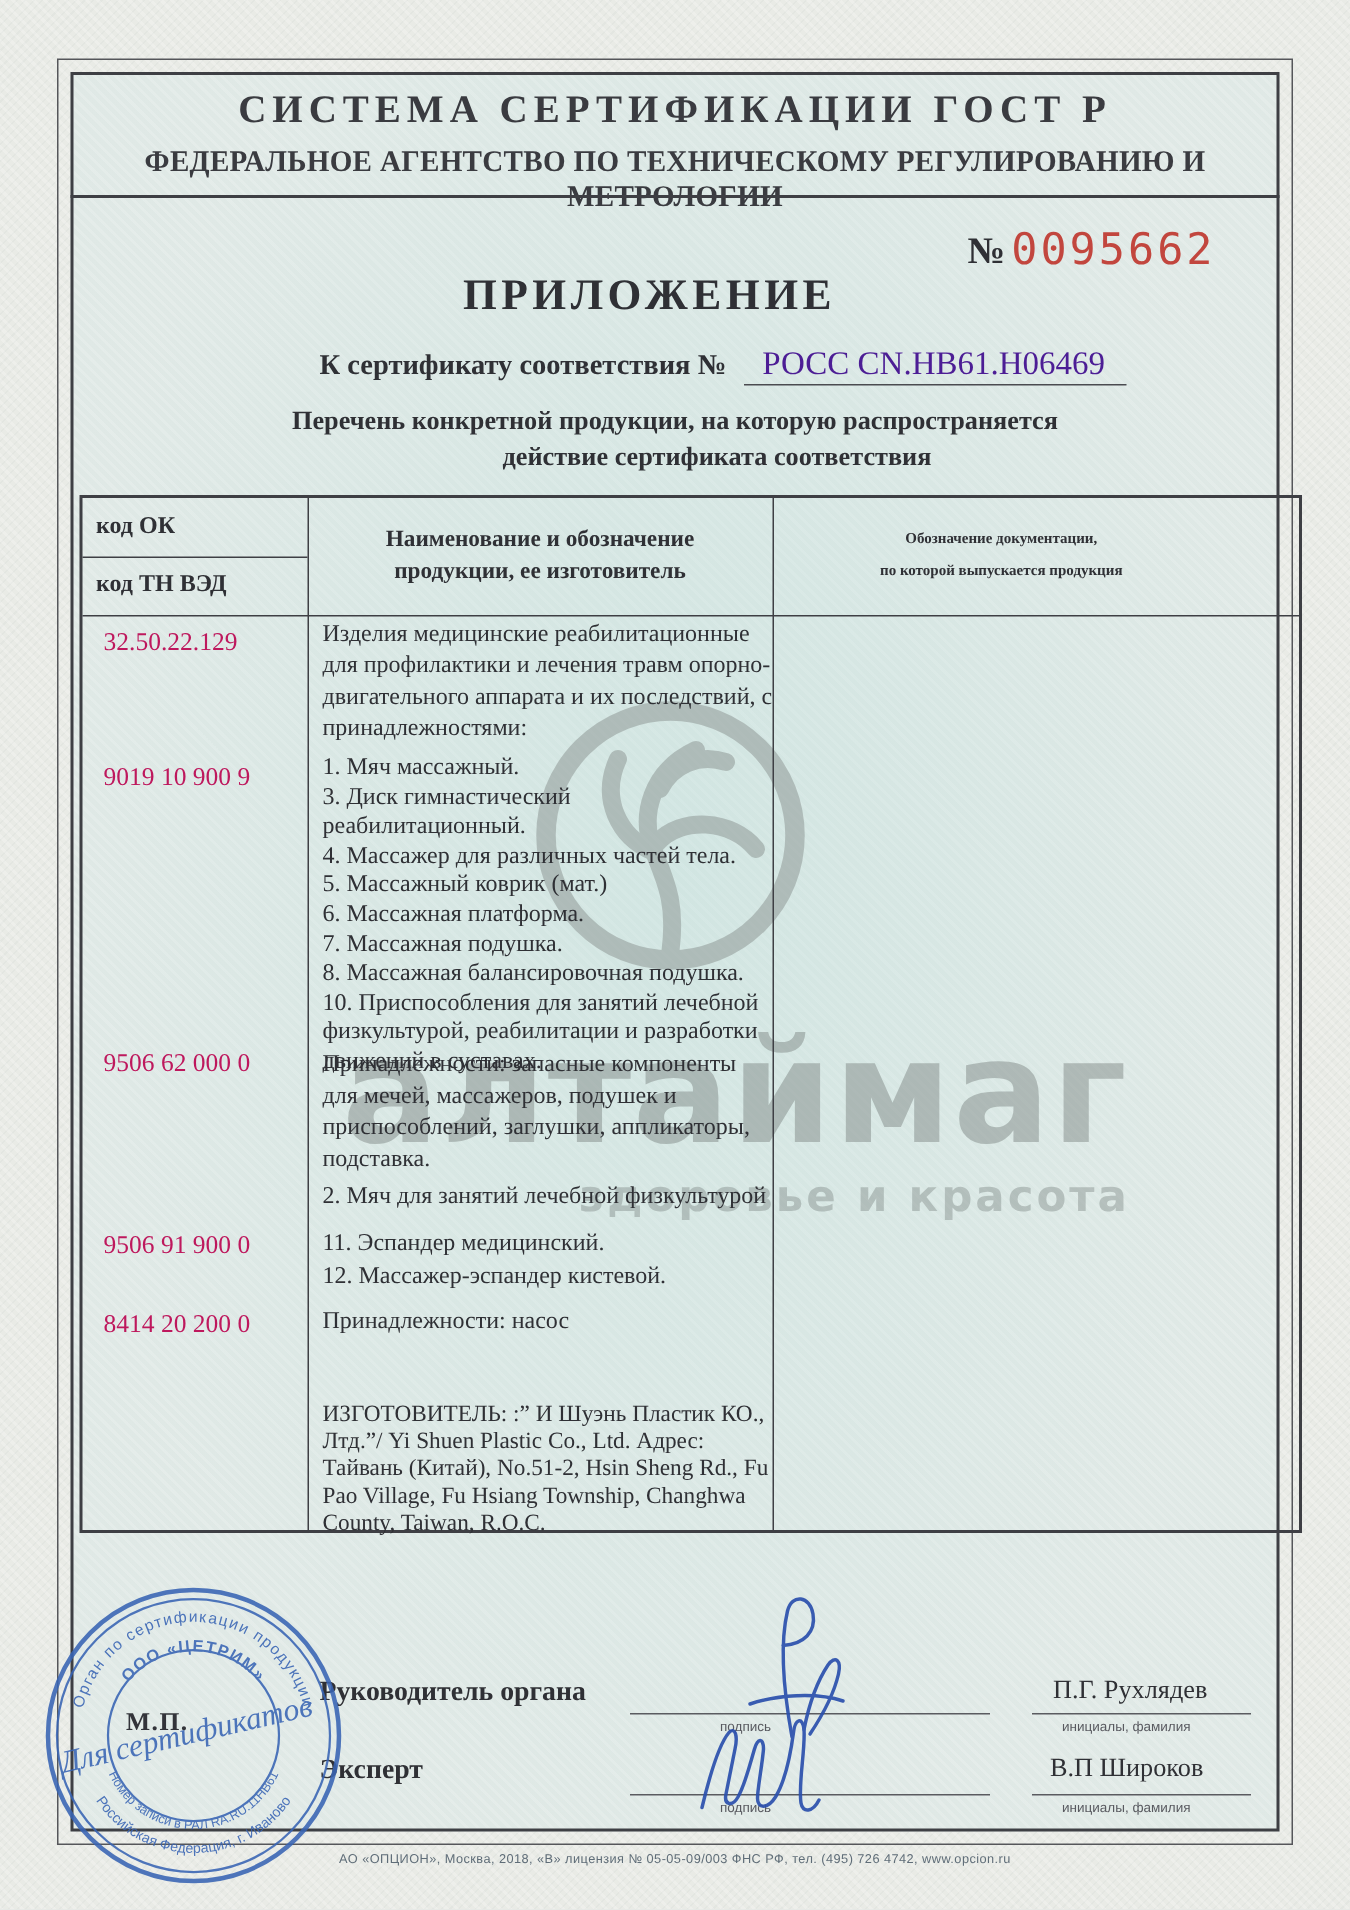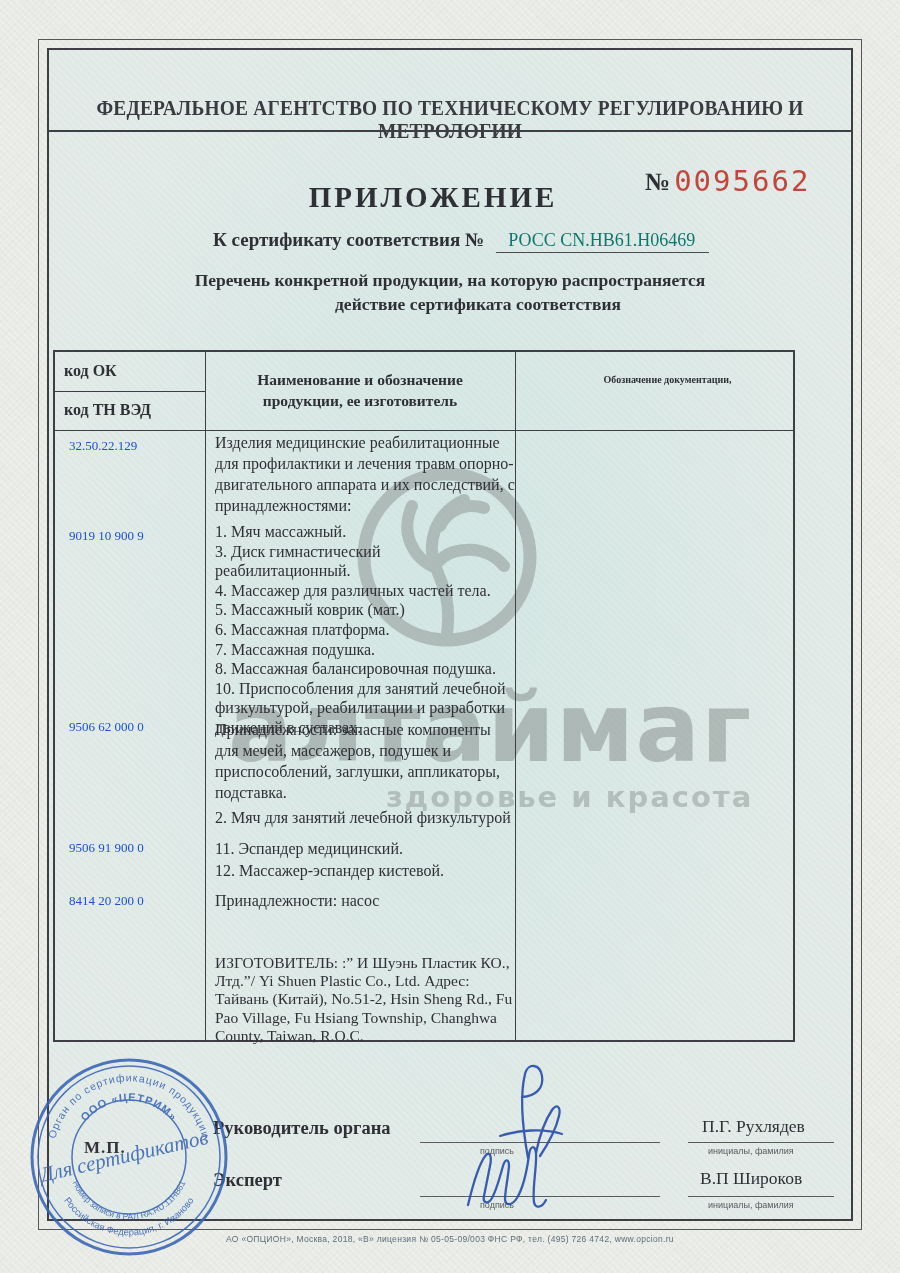--- a/index.html
+++ b/index.html
@@ -26,49 +26,49 @@
   
   .hdr1 { position:absolute; left:60px; top:58px; width:780px; text-align:center;
     font-size:26px; font-weight:bold; letter-spacing:4px; color:#3a3b40; z-index:2; }
   .hdr2 { position:absolute; left:52px; top:97px; width:796px; text-align:center;
     font-size:20px; font-weight:bold; letter-spacing:0.2px; color:#3a3b40; z-index:2;
     transform:scaleX(.97); }
   .hdr-divider { position:absolute; left:47px; top:130px; width:806px; height:0;
     border-top:2px solid #3e3f44; z-index:2; }
 
   
-  .formnum { position:absolute; left:645px; top:164px; z-index:2; white-space:nowrap; }
+  .formnum { position:absolute; left:645px; top:149px; z-index:2; white-space:nowrap; }
   .formnum .no { font-size:25px; font-weight:bold; color:#2f3035; }
   .formnum .val { font-family:"DejaVu Sans Mono",monospace; font-size:29px;
     letter-spacing:2px; color:#c2463e; vertical-align:-1px; }
   .doc-title { position:absolute; left:0; top:181px; width:866px; text-align:center;
     font-size:29px; font-weight:bold; letter-spacing:3px; color:#2f3035; z-index:2; }
   .certline { position:absolute; left:213px; top:229px; z-index:2; white-space:nowrap; }
   .certline .lbl { font-size:19px; font-weight:bold; color:#2f3035; }
-  .certline .val { display:inline-block; font-size:18px; color:#0f766e;
+  .certline .val { display:inline-block; font-size:22px; color:#4c1d95;
     border-bottom:1.5px solid #4a4b50; padding:0 14px 1px 12px; margin-left:8px; min-width:205px; }
   .subt1 { position:absolute; left:0; top:270px; width:900px; text-align:center;
     font-size:17.5px; font-weight:bold; color:#2f3035; z-index:2; }
   .subt2 { position:absolute; left:0; top:294px; width:900px; text-align:center;
     font-size:17.5px; font-weight:bold; color:#2f3035; z-index:2;margin-left:28px; }
 
   
-  .tbl { position:absolute; left:53px; top:330px; width:742px; height:692px;
-    border:2px solid #3e3f44; z-index:2;margin-top:20px; }
+  .tbl { position:absolute; left:53px; top:330px; width:815px; height:692px;
+    border:2px solid #3e3f44; z-index:2; }
   .tbl .vline1 { position:absolute; left:150px; top:0; bottom:0; width:0; border-left:1.5px solid #3e3f44; }
   .tbl .vline2 { position:absolute; left:460px; top:0; bottom:0; width:0; border-left:1.5px solid #3e3f44; }
   .tbl .hline-header { position:absolute; left:0; top:78px; width:100%; height:0; border-top:1.5px solid #3e3f44; }
   .tbl .hline-ok { position:absolute; left:0; top:39px; width:150px; height:0; border-top:1.5px solid #3e3f44; }
   .cell-okl { position:absolute; left:9px; top:10px; font-size:16px; font-weight:600; color:#2f3035; }
   .cell-tnved { position:absolute; left:9px; top:49px; font-size:16px; font-weight:600; color:#2f3035; }
   .cell-h2 { position:absolute; left:150px; top:17px; width:310px; text-align:center;
     font-size:15.5px; font-weight:600; line-height:21px; color:#2f3035; }
   .cell-h3 { position:absolute; left:460px; top:17px; width:305px; text-align:center;
     font-size:10px; font-weight:600; line-height:21px; color:#2f3035; }
-  .code { position:absolute; left:14px; font-size:13px; color:#1d4ed8; white-space:nowrap; }
+  .code { position:absolute; left:14px; font-size:17px; color:#be185d; white-space:nowrap; }
   .c0 { top:86px; } .c1 { top:176px; } .c2 { top:367px; } .c3 { top:488px; } .c4 { top:541px; }
   .para { position:absolute; left:160px; width:300px; font-size:16px; line-height:20.5px; color:#2f3035; }
   .p-intro { top:80px; line-height:21px; }
   .p-list  { top:170px; line-height:19.6px; }
   .p-acc1  { top:367px; line-height:21px; }
   .p-ball2 { top:456px; }
   .p-list2 { top:486px; line-height:22px; }
   .p-acc2  { top:539px; }
   .p-manuf { top:602px; font-size:15.5px; line-height:18.2px; width:306px; }
 
@@ -117,20 +117,21 @@
       <circle cx="95" cy="95" r="83" stroke-width="13"></circle>
       <path d="M 95 172 C 99 140 92 126 84 106 C 74 82 82 52 112 38" stroke-width="12"></path>
       <path d="M 84 106 C 60 96 48 70 60 44" stroke-width="12"></path>
       <path d="M 86 100 C 102 82 136 84 152 104" stroke-width="12"></path>
       <path d="M 88 64 C 96 48 114 40 132 46" stroke-width="12"></path>
     </g>
   </svg>
   <div class="wm-brand">алтаймаг</div>
   <div class="wm-tag">здоровье и красота</div>
 
+  <div class="hdr1">СИСТЕМА СЕРТИФИКАЦИИ ГОСТ Р</div>
   <div class="hdr2">ФЕДЕРАЛЬНОЕ АГЕНТСТВО ПО ТЕХНИЧЕСКОМУ РЕГУЛИРОВАНИЮ И МЕТРОЛОГИИ</div>
   <div class="hdr-divider"></div>
 
   <div class="formnum">
     <span class="no">№</span>
     <span class="val">0095662</span>
   </div>
 
   <div class="doc-title">ПРИЛОЖЕНИЕ</div>
 
@@ -149,20 +150,21 @@
     <div class="hline-ok"></div>
 
     <div class="cell-okl">код ОК</div>
     <div class="cell-tnved">код ТН ВЭД</div>
     <div class="cell-h2">
       <div>Наименование и обозначение</div>
       <div>продукции, ее изготовитель</div>
     </div>
     <div class="cell-h3">
       <div>Обозначение документации,</div>
+      <div>по которой выпускается продукция</div>
     </div>
 
     <div class="code c0">32.50.22.129</div>
     <div class="code c1">9019 10 900 9</div>
     <div class="code c2">9506 62 000 0</div>
     <div class="code c3">9506 91 900 0</div>
     <div class="code c4">8414 20 200 0</div>
 
     <div class="para p-intro">Изделия медицинские реабилитационные для профилактики и лечения травм опорно-двигательного аппарата и их последствий, с принадлежностями:</div>
     <div class="para p-list">

